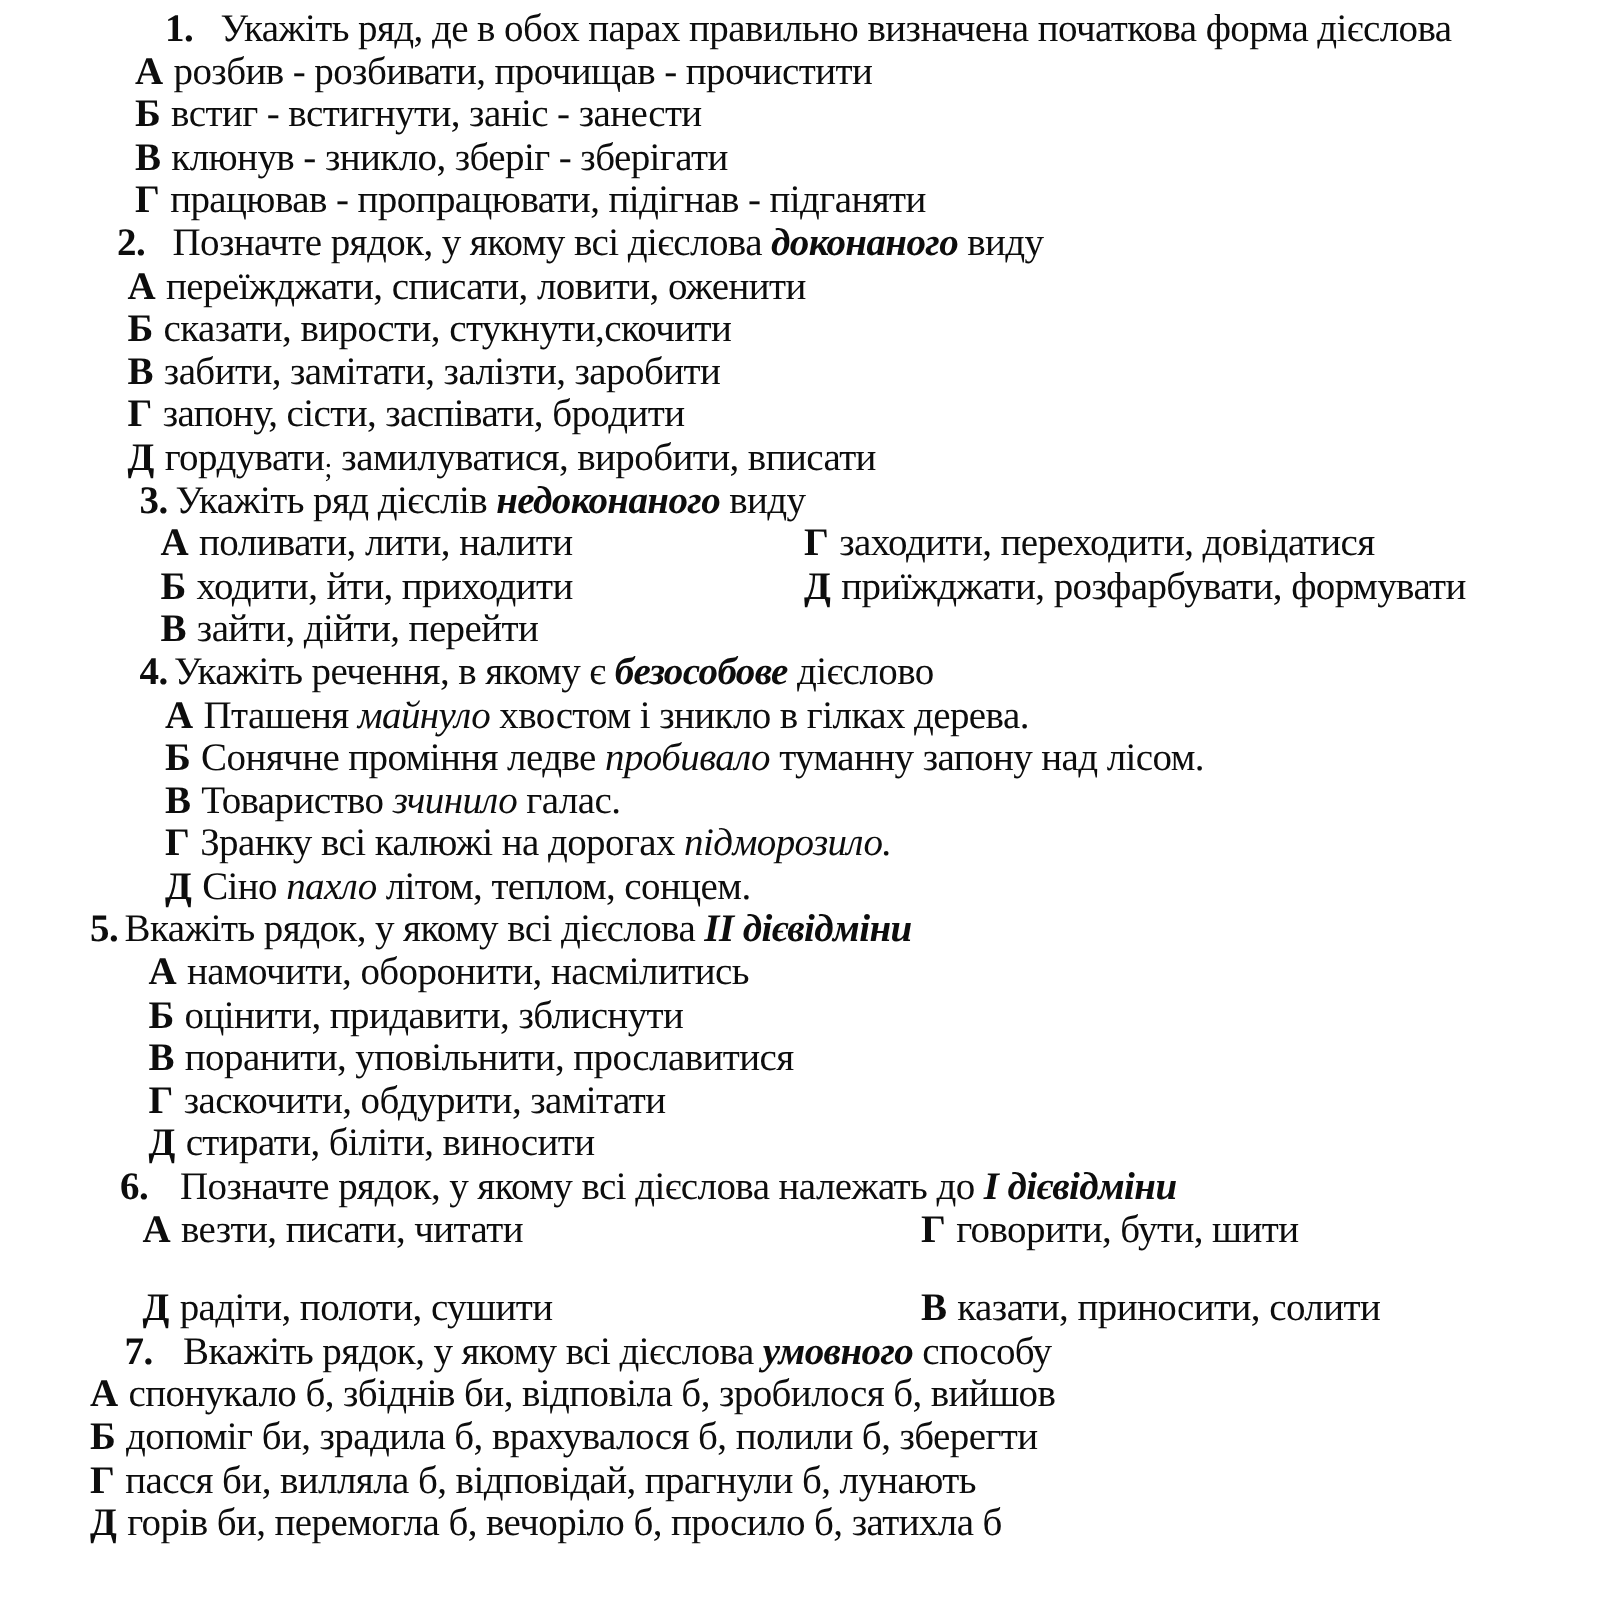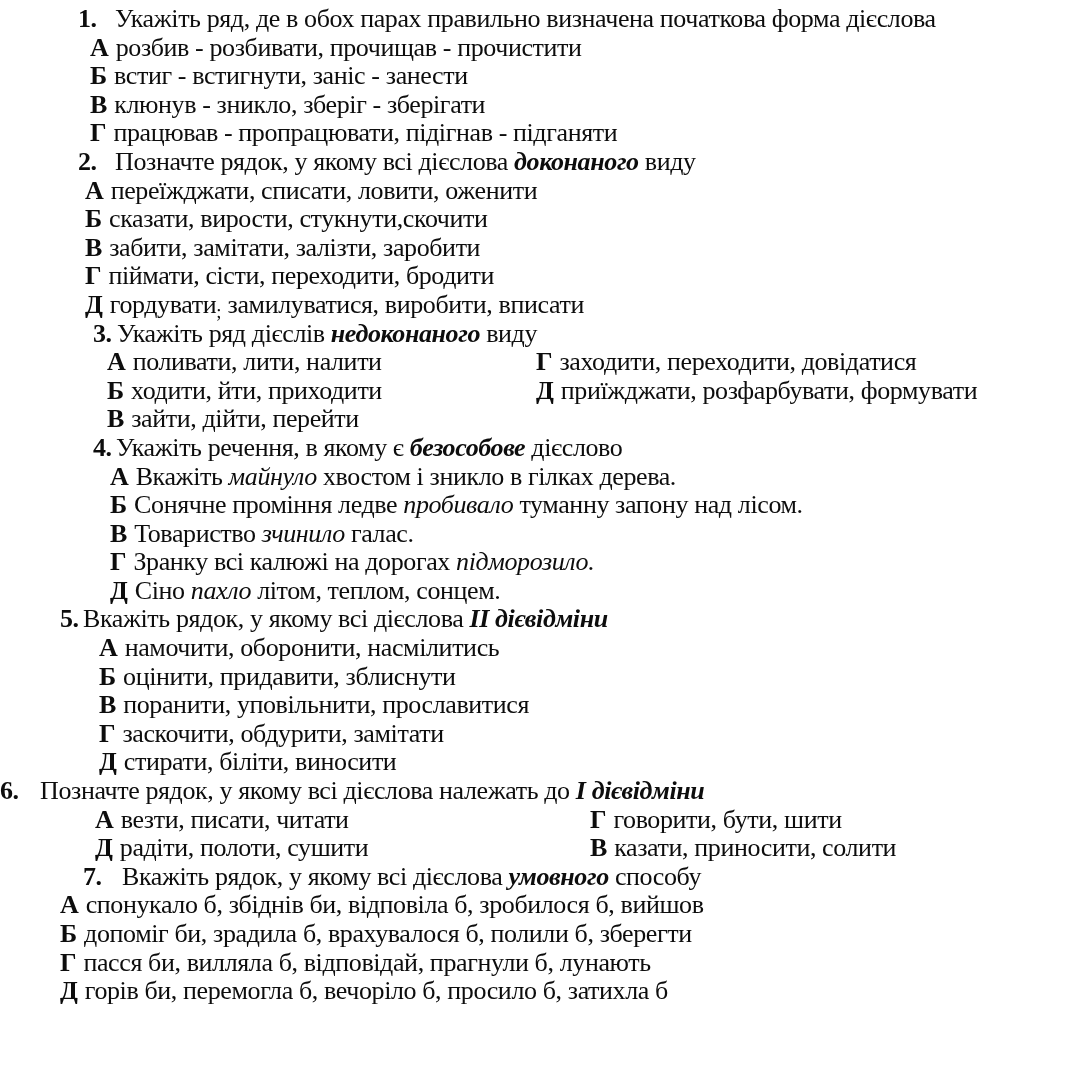--- a/index.html
+++ b/index.html
@@ -18,66 +18,66 @@
     height: 28.6px;
     white-space: nowrap;
   }
   .q-num { font-weight: bold; display: inline-block; }
   .opt-letter { font-weight: bold; margin-right: 0.28em; }
   .bi { font-weight: bold; font-style: italic; }
   .it { font-style: italic; }
   .sub { vertical-align: -0.28em; font-size: 0.72em; letter-spacing: 0; }
 
   
-  .q1 .q-head { padding-left: 78px; }  .q1 .q-num { width: 37px; }  .q1 .option { padding-left: 90px; }
+  .q1 .q-head { padding-left: 110px; }  .q1 .q-num { width: 37px; }  .q1 .option { padding-left: 90px; }
   .q2 .q-head { padding-left: 78px; }  .q2 .q-num { width: 37px; }  .q2 .option { padding-left: 85px; }
   .q3 .q-head { padding-left: 93px; }  .q3 .q-num { width: 24px; }
   .q4 .q-head { padding-left: 93px; }  .q4 .q-num { width: 23px; }  .q4 .option { padding-left: 110px; }
   .q5 .q-head { padding-left: 60px; }  .q5 .q-num { width: 23px; }  .q5 .option { padding-left: 99px; }
-  .q6 .q-head { }  .q6 .q-num { width: 40px; }
+  .q6 .q-head { padding-left: 80px; }  .q6 .q-num { width: 40px; }
   .q7 .q-head { padding-left: 83px; }  .q7 .q-num { width: 39px; }  .q7 .option { padding-left: 60px; }
 
   .options-grid { display: grid; }
   .options-grid .option { padding-left: 0; }
   .q3 .options-grid { padding-left: 107px; grid-template-columns: 429px auto; }
-  .q6 .options-grid { padding-left: 95px;  grid-template-columns: 495px auto; }
+  .q6 .options-grid { padding-left: 95px;  grid-template-columns: 495px auto; gap: 24px; }
 </style>
 </head>
 <body>
 
 <div class="page">
   <div>
       <div class="question q1">
         <div class="q-head line"><span class="q-num">1.</span><span class="q-title"><span>Укажіть ряд, де в обох парах правильно визначена початкова форма дієслова</span></span></div>
         <div class="option line"><span class="opt-letter">А</span><span class="opt-text"><span>розбив - розбивати, прочищав - прочистити</span></span></div>
         <div class="option line"><span class="opt-letter">Б</span><span class="opt-text"><span>встиг - встигнути, заніс - занести</span></span></div>
         <div class="option line"><span class="opt-letter">В</span><span class="opt-text"><span>клюнув - зникло, зберіг - зберігати</span></span></div>
         <div class="option line"><span class="opt-letter">Г</span><span class="opt-text"><span>працював - пропрацювати, підігнав - підганяти</span></span></div>
       </div>
       <div class="question q2">
         <div class="q-head line"><span class="q-num">2.</span><span class="q-title"><span>Позначте рядок, у якому всі дієслова </span><span class="bi">доконаного</span><span> виду</span></span></div>
         <div class="option line"><span class="opt-letter">А</span><span class="opt-text"><span>переїжджати, списати, ловити, оженити</span></span></div>
         <div class="option line"><span class="opt-letter">Б</span><span class="opt-text"><span>сказати, вирости, стукнути,скочити</span></span></div>
         <div class="option line"><span class="opt-letter">В</span><span class="opt-text"><span>забити, замітати, залізти, заробити</span></span></div>
-        <div class="option line"><span class="opt-letter">Г</span><span class="opt-text"><span>піймати, сісти, переходити, бродити</span></span></div>
+        <div class="option line"><span class="opt-letter">Г</span><span class="opt-text"><span>запону, сісти, заспівати, бродити</span></span></div>
         <div class="option line"><span class="opt-letter">Д</span><span class="opt-text"><span>гордувати</span><span class="sub">;</span><span> замилуватися, виробити, вписати</span></span></div>
       </div>
       <div class="question q3">
         <div class="q-head line"><span class="q-num">3.</span><span class="q-title"><span>Укажіть ряд дієслів </span><span class="bi">недоконаного</span><span> виду</span></span></div>
         <div class="options-grid">
           <div class="option line"><span class="opt-letter">А</span><span class="opt-text"><span>поливати, лити, налити</span></span></div>
           <div class="option line"><span class="opt-letter">Г</span><span class="opt-text"><span>заходити, переходити, довідатися</span></span></div>
           <div class="option line"><span class="opt-letter">Б</span><span class="opt-text"><span>ходити, йти, приходити</span></span></div>
           <div class="option line"><span class="opt-letter">Д</span><span class="opt-text"><span>приїжджати, розфарбувати, формувати</span></span></div>
           <div class="option line"><span class="opt-letter">В</span><span class="opt-text"><span>зайти, дійти, перейти</span></span></div>
         </div>
       </div>
       <div class="question q4">
         <div class="q-head line"><span class="q-num">4.</span><span class="q-title"><span>Укажіть речення, в якому є </span><span class="bi">безособове</span><span> дієслово</span></span></div>
-        <div class="option line"><span class="opt-letter">А</span><span class="opt-text"><span>Вкажіть </span><span class="it">майнуло</span><span> хвостом і зникло в гілках дерева.</span></span></div>
+        <div class="option line"><span class="opt-letter">А</span><span class="opt-text"><span>Пташеня </span><span class="it">майнуло</span><span> хвостом і зникло в гілках дерева.</span></span></div>
         <div class="option line"><span class="opt-letter">Б</span><span class="opt-text"><span>Сонячне проміння ледве </span><span class="it">пробивало</span><span> туманну запону над лісом.</span></span></div>
         <div class="option line"><span class="opt-letter">В</span><span class="opt-text"><span>Товариство </span><span class="it">зчинило</span><span> галас.</span></span></div>
         <div class="option line"><span class="opt-letter">Г</span><span class="opt-text"><span>Зранку всі калюжі на дорогах </span><span class="it">підморозило.</span></span></div>
         <div class="option line"><span class="opt-letter">Д</span><span class="opt-text"><span>Сіно </span><span class="it">пахло</span><span> літом, теплом, сонцем.</span></span></div>
       </div>
       <div class="question q5">
         <div class="q-head line"><span class="q-num">5.</span><span class="q-title"><span>Вкажіть рядок, у якому всі дієслова </span><span class="bi">ІІ дієвідміни</span></span></div>
         <div class="option line"><span class="opt-letter">А</span><span class="opt-text"><span>намочити, оборонити, насмілитись</span></span></div>
         <div class="option line"><span class="opt-letter">Б</span><span class="opt-text"><span>оцінити, придавити, зблиснути</span></span></div>
         <div class="option line"><span class="opt-letter">В</span><span class="opt-text"><span>поранити, уповільнити, прославитися</span></span></div>

